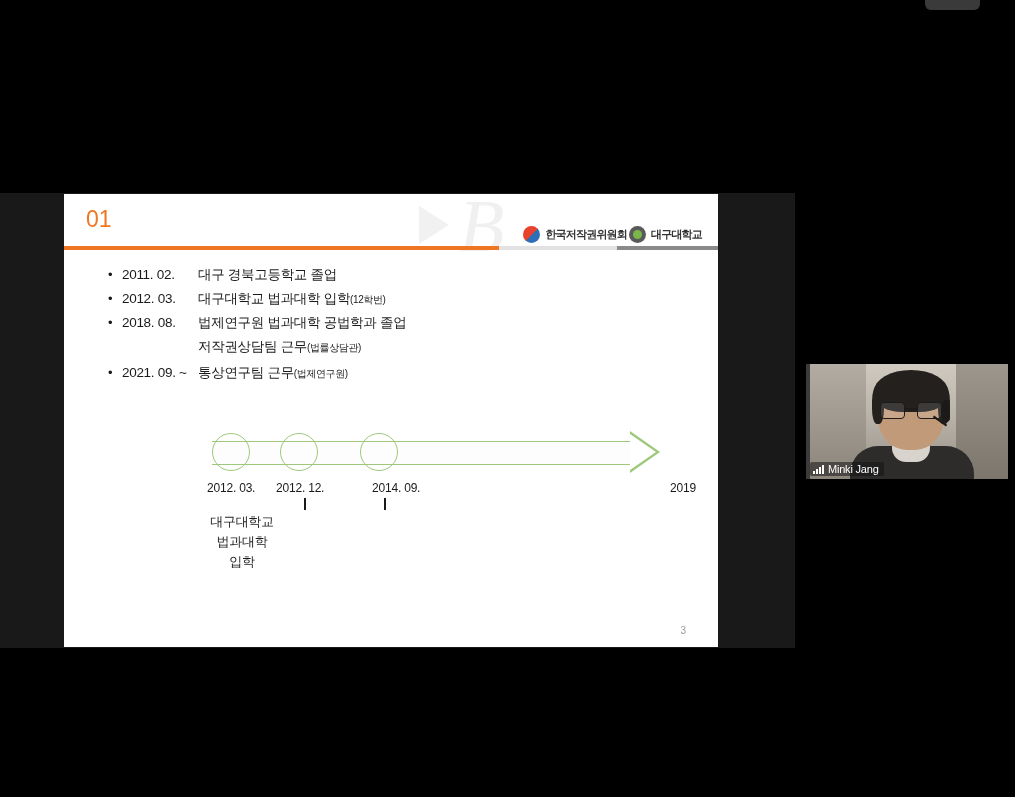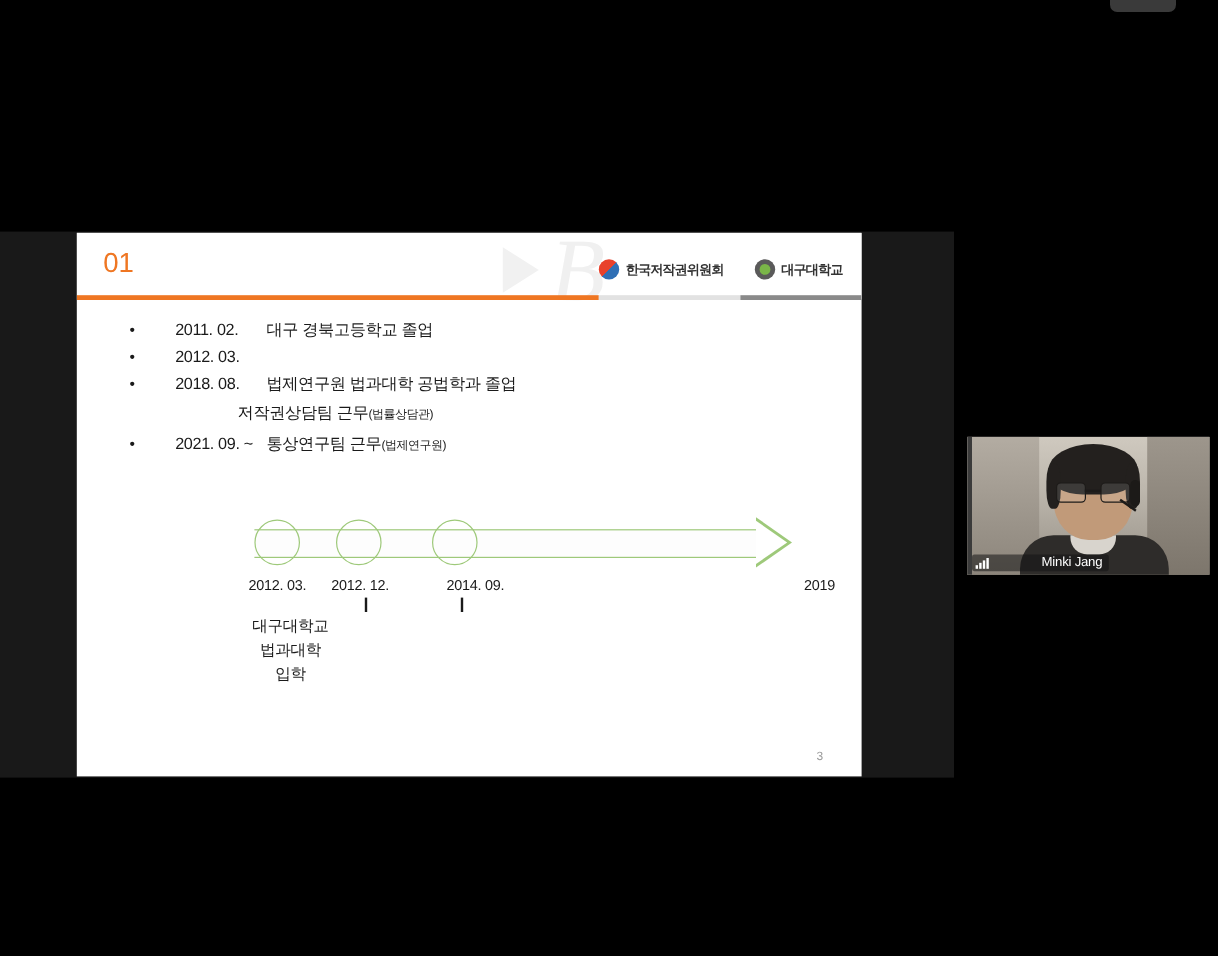--- a/index.html
+++ b/index.html
@@ -99,24 +99,24 @@
     font-size: 20px;
     font-weight: bold;
     color: #1a1a1a;
     letter-spacing: -0.5px;
   }
 
   
   .logo-group {
     position: absolute;
     right: 16px;
-    top: 22px;
+    top: 32px;
     display: flex;
     align-items: center;
-    gap: 26px;
+    gap: 2px;
   }
   .logo {
     display: flex;
     align-items: center;
     gap: 5px;
   }
   .logo-mark {
     width: 17px;
     height: 17px;
     border-radius: 50%;
@@ -182,21 +182,20 @@
   .bdot {
     width: 14px;
     flex: 0 0 14px;
     font-size: 13px;
     line-height: 1;
     color: #1a1a1a;
   }
   .bdate {
     width: 76px;
     flex: 0 0 76px;
-    margin-left: 24px;
   }
   .btext { flex: 1 1 auto; }
   .sub {
     font-size: 10px;
     letter-spacing: -0.4px;
   }
   .bsub {
     margin-left: 90px;
     font-size: 13.5px;
     color: #1a1a1a;
@@ -457,21 +456,20 @@
   }
   .vt-signal i:nth-child(1) { height: 3px; }
   .vt-signal i:nth-child(2) { height: 5px; }
   .vt-signal i:nth-child(3) { height: 7px; }
   .vt-signal i:nth-child(4) { height: 9px; }
   .vt-name {
     font-size: 11px;
     color: #ffffff;
     letter-spacing: -0.2px;
     white-space: nowrap;
-    margin-left: 40px;
   }
 </style>
 </head>
 <body>
 
 <div id="app">
 
   <div class="top-stub"></div>
 
   <div class="share-band"></div>
@@ -503,20 +501,21 @@
 
       <div class="bline">
         <span class="bdot">•</span>
         <span class="bdate">2011. 02.</span>
         <span class="btext">대구 경북고등학교 졸업</span>
       </div>
 
       <div class="bline">
         <span class="bdot">•</span>
         <span class="bdate">2012. 03.</span>
+        <span class="btext"><span>대구대학교 법과대학 입학</span><span class="sub">(12학번)</span></span>
       </div>
 
       <div class="bline">
         <span class="bdot">•</span>
         <span class="bdate">2018. 08.</span>
         <span class="btext">법제연구원 법과대학 공법학과 졸업</span>
       </div>
 
       <div class="bsub"><span>저작권상담팀 근무</span><span class="sub">(법률상담관)</span></div>
 

